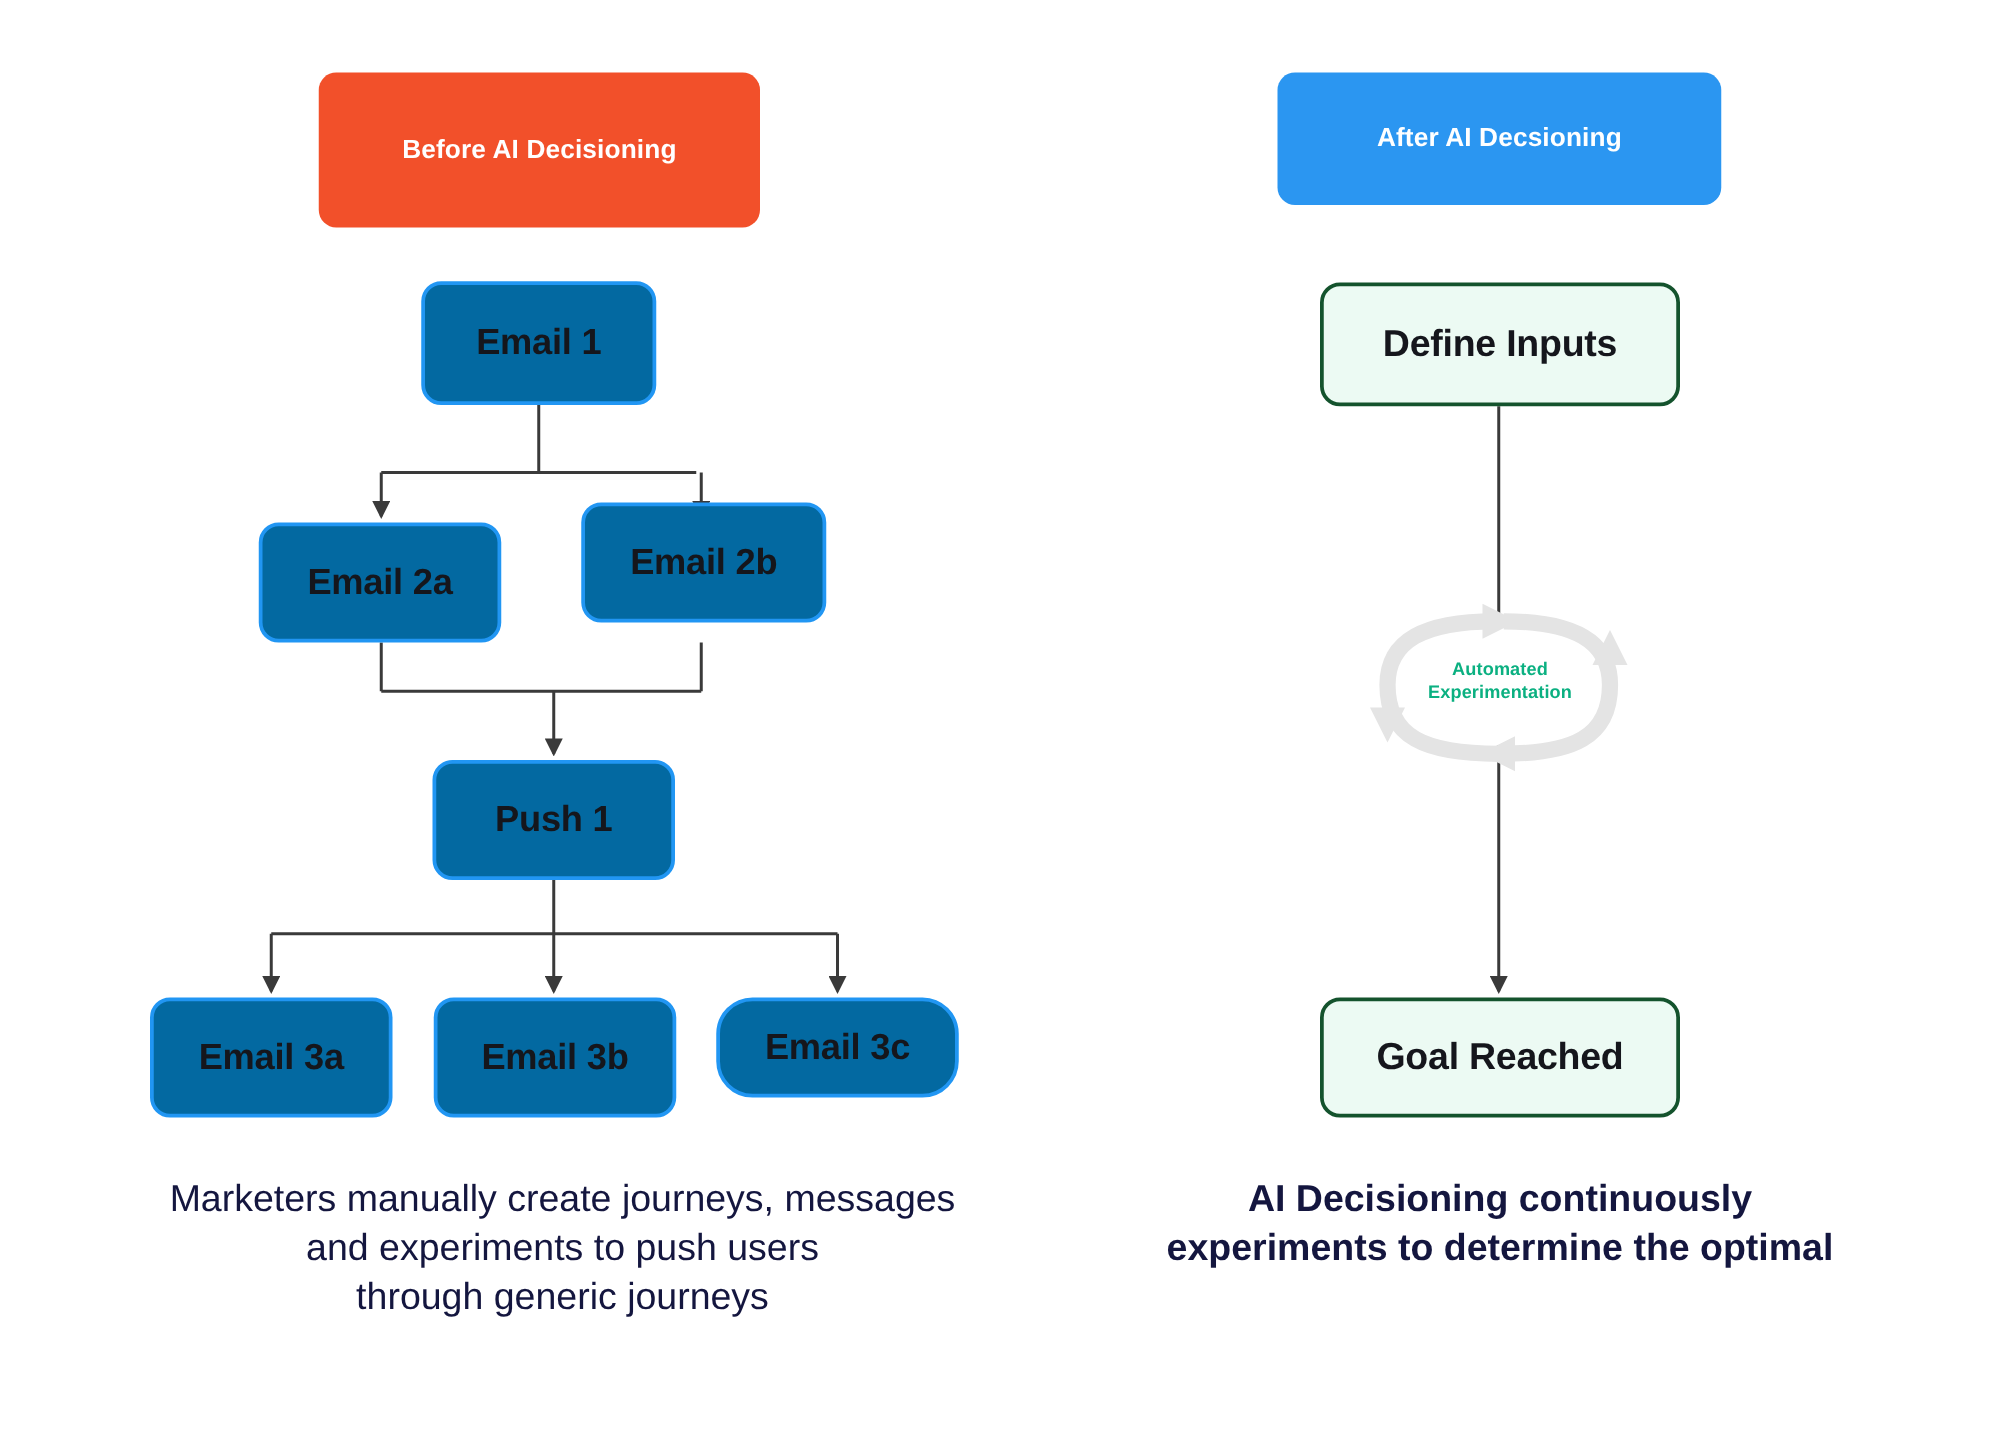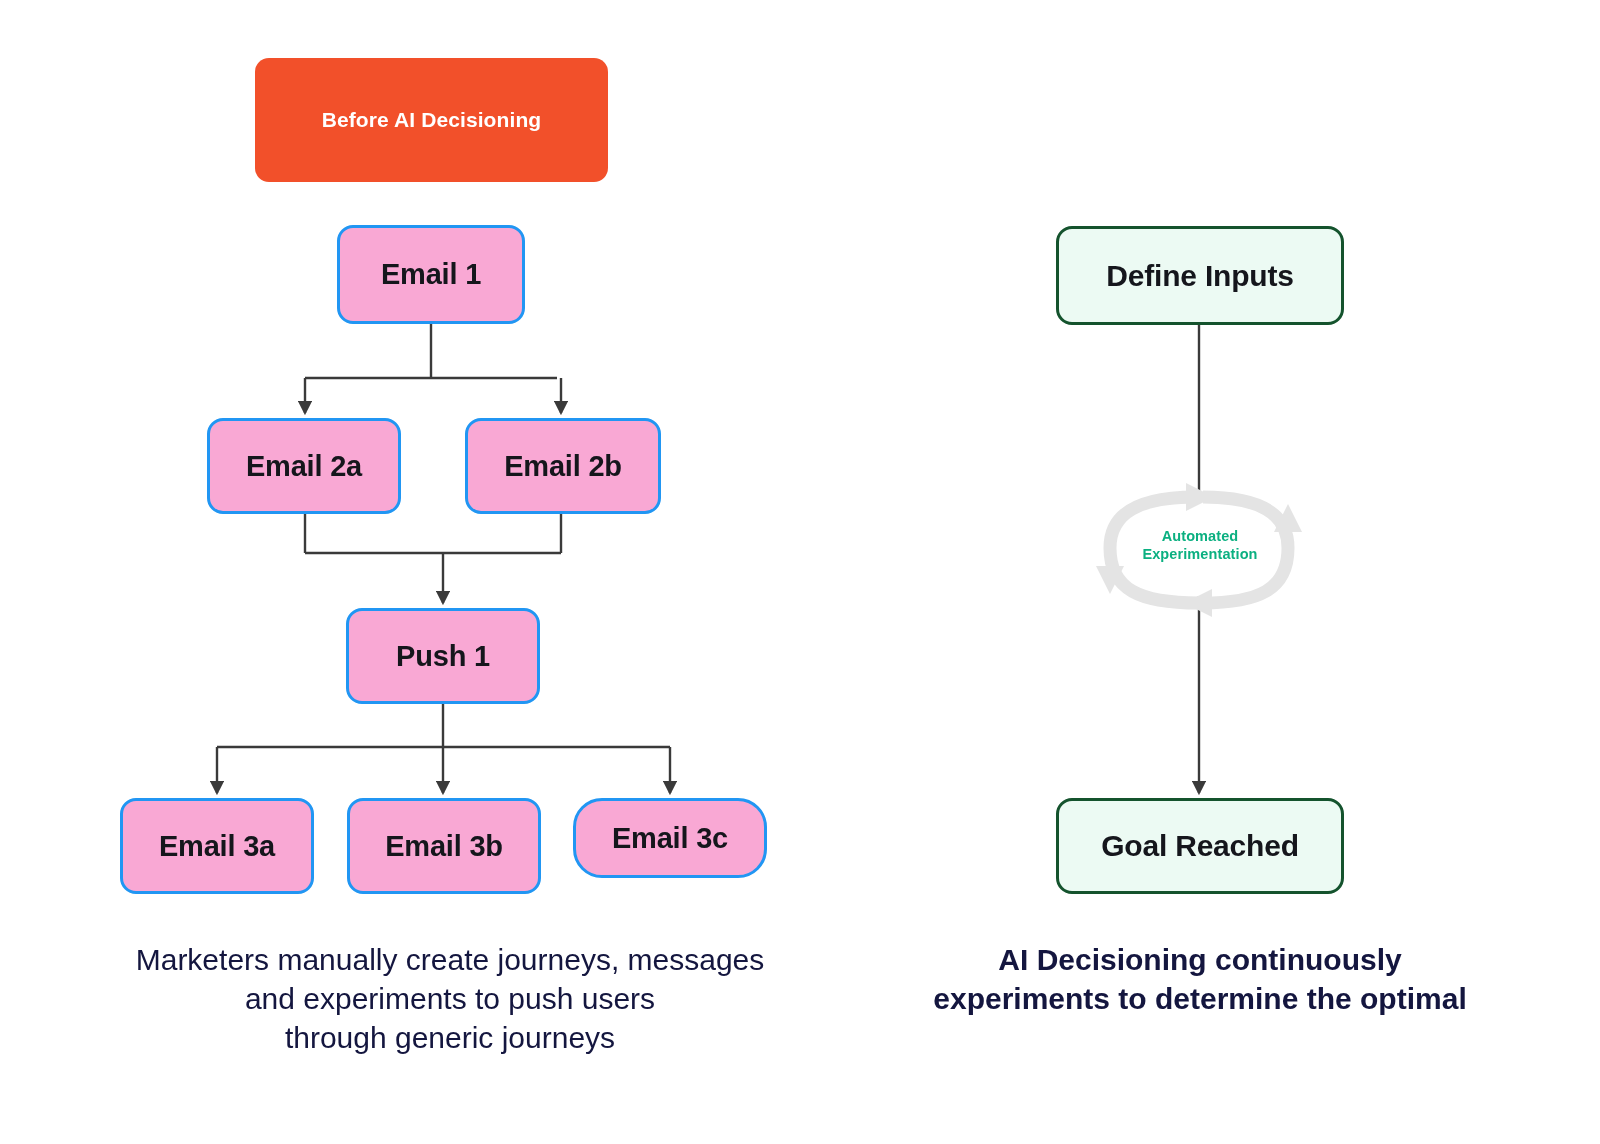--- a/index.html
+++ b/index.html
@@ -50,34 +50,34 @@
     box-sizing: border-box;
     display: flex;
     align-items: center;
     justify-content: center;
     border-radius: 16px;
     font-weight: bold;
     letter-spacing: -0.2px;
     color: #15161c;
   }
   .node-blue {
-    background: #f9a8d4;
+    background: #0369a1;
     border: 3px solid #2196f3;
     font-size: 29px;
   }
   .node-green {
     background: #ecfaf3;
     border: 3px solid #14532d;
     font-size: 30px;
   }
 
   
   .n-email1   { left: 337px;  top: 225px; width: 188px; height: 99px; }
   .n-email2a  { left: 207px;  top: 418px; width: 194px; height: 96px; }
-  .n-email2b  { left: 465px;  top: 418px; width: 196px; height: 96px; }
+  .n-email2b  { left: 465px;  top: 402px; width: 196px; height: 96px; }
   .n-push1    { left: 346px;  top: 608px; width: 194px; height: 96px; }
   .n-email3a  { left: 120px;  top: 798px; width: 194px; height: 96px; }
   .n-email3b  { left: 347px;  top: 798px; width: 194px; height: 96px; }
   .n-email3c  { left: 573px;  top: 798px; width: 194px; height: 80px; border-radius: 29px; }
 
   
   .n-define   { left: 1056px; top: 226px; width: 288px; height: 99px; }
   .n-goal     { left: 1056px; top: 798px; width: 288px; height: 96px; }
 
   
@@ -117,20 +117,23 @@
 </style>
 </head>
 <body>
 
 <div class="stage">
 
   <div class="pill pill-before">
     <span>Before AI Decisioning</span>
   </div>
 
+  <div class="pill pill-after">
+    <span>After AI Decsioning</span>
+  </div>
 
   <svg class="connectors" viewBox="0 0 1600 1144" width="1600" height="1144">
     <defs>
       <marker id="arw" viewBox="0 0 10 10" refX="8.5" refY="5" markerWidth="6" markerHeight="6" orient="auto-start-reverse">
         <path d="M 0 0 L 10 5 L 0 10 z" fill="#3a3a3a"></path>
       </marker>
     </defs>
 
     <g stroke="#3a3a3a" stroke-width="2.4" fill="none" stroke-linecap="butt">
 

